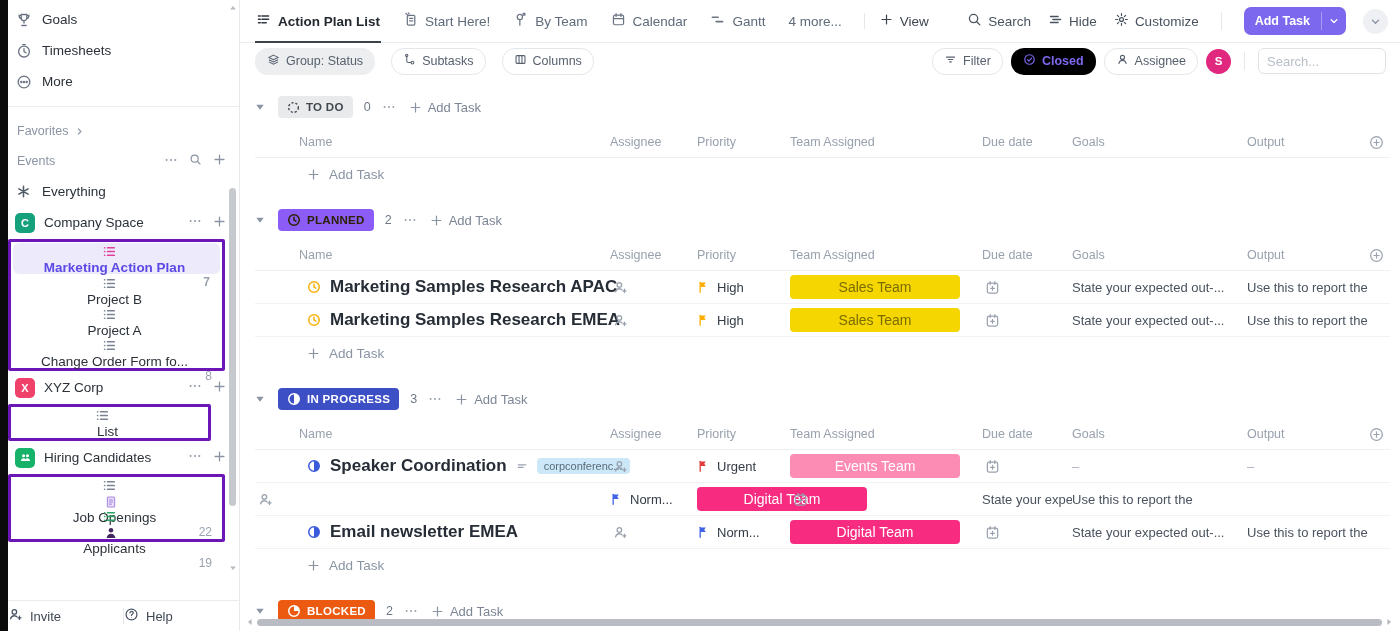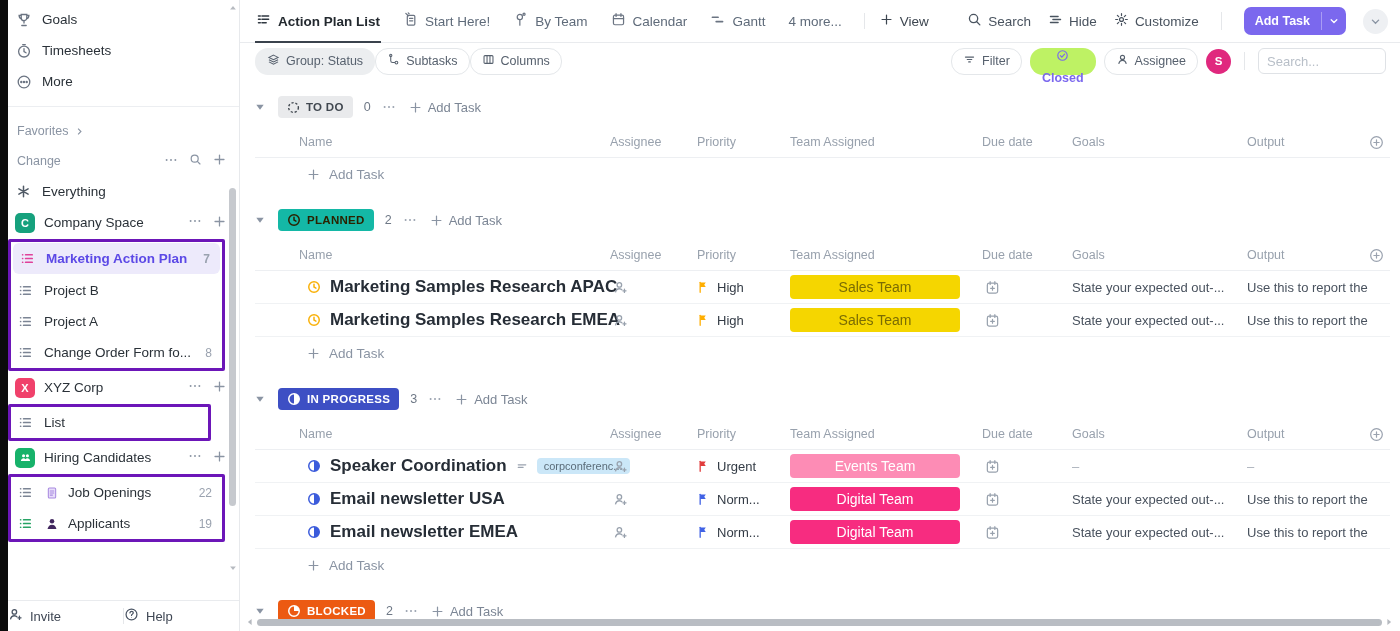--- a/index.html
+++ b/index.html
@@ -17,21 +17,21 @@
   .sb-item .ic2{width:16px;height:16px;margin-right:8px;flex:none;display:flex;align-items:center;justify-content:center;}
   .sb-count{margin-left:auto;font-size:12px;color:#9aa2af;}
   .sb-divider{height:1px;background:#eceef1;margin:9px 0;}
   .sb-sec{height:30px;display:flex;align-items:center;padding:0 13px 0 9px;font-size:12.5px;color:#8a94a3;cursor:pointer;}
   .sb-sec .right{margin-left:auto;display:flex;gap:11px;align-items:center;}
   .sp-row{height:31px;display:flex;align-items:center;padding:0 13px 0 7px;font-size:13.5px;color:#2a3138;cursor:pointer;}
   .sp-row .right{margin-left:auto;display:flex;gap:11px;align-items:center;}
   .sp-avatar{width:20px;height:20px;border-radius:5px;display:flex;align-items:center;justify-content:center;color:#fff;font-size:11px;font-weight:700;margin-right:9px;flex:none;}
   .pbox{border:3px solid #6c16b8;border-radius:2px;margin:1px 14px 1px 0;}
   .pbox.narrow{margin-right:28px;}
-  .pbox .sb-item{padding-left:6px;}
+  .pbox .sb-item{padding-left:6px;flex-direction:column;}
   .sb-item.list{padding-left:17px;}
   .sb-item.sel{background:#edeafb;border-radius:6px;color:#5c49e6;font-weight:700;margin:1px 2px;}
   .sb-bottom{position:absolute;bottom:0;left:0;right:0;height:30px;border-top:1px solid #e9ebee;display:flex;align-items:center;background:#fff;font-size:13px;color:#3f4754;}
   .sb-bottom .half{flex:1;display:flex;align-items:center;justify-content:flex-start;gap:7px;cursor:pointer;}
   .sb-bottom .vd2{width:1px;height:16px;background:#e5e7ea;}
   .sb-vtrack{position:absolute;right:2px;top:2px;bottom:32px;width:9px;}
   .sb-vthumb{position:absolute;top:186px;height:318px;width:7px;left:1px;background:#c6c9ce;border-radius:4px;cursor:pointer;}
   .sb-arrow{position:absolute;left:1px;width:8px;height:8px;display:flex;align-items:center;justify-content:center;cursor:pointer;}
 
   
@@ -42,24 +42,24 @@
   .tab.active::after{content:"";position:absolute;left:0;right:0;bottom:-1px;height:2px;background:#3a424c;}
   .tab-divider{width:1px;background:#e5e7ea;height:16px;align-self:center;margin:0 14px 0 0;}
   .tb-right{margin-left:auto;display:flex;align-items:center;gap:17px;}
   .tb-act{display:flex;align-items:center;gap:6px;font-size:13.5px;color:#49535f;cursor:pointer;white-space:nowrap;}
   .addtask-btn{display:flex;align-items:stretch;background:#7b68ee;border-radius:7px;color:#fff;overflow:hidden;height:28px;align-self:center;cursor:pointer;}
   .addtask-btn .lbl{display:flex;align-items:center;padding:0 11px;font-size:12.5px;font-weight:700;}
   .addtask-btn .sep{width:1px;background:rgba(255,255,255,.35);margin:5px 0;}
   .addtask-btn .car{display:flex;align-items:center;padding:0 7px;}
   .circle-btn{width:25px;height:25px;border-radius:50%;background:#eef0f3;display:flex;align-items:center;justify-content:center;align-self:center;cursor:pointer;}
 
-  .toolbar{height:36px;display:flex;align-items:center;padding:0 14px 0 15px;gap:0;}
+  .toolbar{height:36px;display:flex;align-items:center;padding:0 14px 0 15px;gap:16px;}
   .pill{display:flex;align-items:center;gap:6px;height:25px;padding:0 11px;border-radius:13px;font-size:12.5px;color:#57616e;background:#fff;border:1px solid #e4e7ea;cursor:pointer;white-space:nowrap;}
   .pill.gray{background:#eceef0;border-color:transparent;}
-  .pill.purple{background:#bef264;border-color:transparent;color:#7b68ee;font-weight:700;flex-direction:column;}
+  .pill.purple{background:#000000;border-color:transparent;color:#7b68ee;font-weight:700;}
   .tbar-right{margin-left:auto;display:flex;align-items:center;gap:8px;}
   .avatar{width:25px;height:25px;border-radius:50%;background:#e0287e;color:#fff;font-size:11.5px;font-weight:700;display:flex;align-items:center;justify-content:center;cursor:pointer;}
   .vd{width:1px;height:18px;background:#e5e7ea;margin:0 5px;}
   .searchbox{width:110px;height:24px;border:1px solid #dfe2e6;border-radius:6px;font-size:13px;padding:0 8px;color:#39424e;outline:none;font-family:inherit;}
   ::placeholder{color:#b8bfc8;}
 
   .content{padding:16px 10px 0 15px;height:537px;overflow:hidden;}
   .group{margin-bottom:18px;}
   .ghead{height:24px;display:flex;align-items:center;margin-bottom:8px;}
   .gtri{width:11px;margin-right:12px;display:flex;cursor:pointer;}
@@ -132,21 +132,21 @@
       <div class="sb-sec">
         <span>Favorites</span>
         <span style="margin-left:7px;display:flex;">
           <svg width="9" height="9" viewBox="0 0 16 16" fill="none" stroke="#8a94a3" stroke-width="2">
               <path d="M5.5 3l5 5-5 5"></path>
             </svg>
         </span>
       </div>
 
       <div class="sb-sec">
-        <span>Change</span>
+        <span>Events</span>
         <span class="right">
           <span><svg width="14" height="14" viewBox="0 0 16 16" fill="#8a94a3">
                 <circle cx="3" cy="8" r="1.1"></circle>
                 <circle cx="8" cy="8" r="1.1"></circle>
                 <circle cx="13" cy="8" r="1.1"></circle>
               </svg></span>
           <span><svg width="13" height="13" viewBox="0 0 16 16" fill="none" stroke="#8a94a3" stroke-width="1.5">
                 <circle cx="7" cy="7" r="4.3"></circle>
                 <path d="M10.3 10.3l3.2 3.2" stroke-linecap="round"></path>
               </svg></span>
@@ -559,21 +559,21 @@
             <span>Add Task</span>
           </div>
         </div>
         <div class="group">
           <div class="ghead">
             <span class="gtri">
               <svg width="10" height="10" viewBox="0 0 10 10">
                 <path d="M1.3 2.8h7.4L5 7.8z" fill="#8a94a3"></path>
               </svg>
             </span>
-            <span class="gbadge" style="background:#14b8a6;color:#2b2200;">
+            <span class="gbadge" style="background:#8b5cf6;color:#2b2200;">
               <svg width="14" height="14" viewBox="0 0 16 16">
                 <circle cx="8" cy="8" r="6" fill="none" stroke="#2b2200" stroke-width="1.7"></circle>
                 <path d="M8 4.8V8l2.2 1.3" fill="none" stroke="#2b2200" stroke-width="1.7" stroke-linecap="round"></path>
               </svg>
               <span>PLANNED</span>
             </span>
             <span class="gcount">2</span>
             <span class="gdots">
               <svg width="14" height="14" viewBox="0 0 16 16" fill="#9aa2af">
                 <circle cx="3" cy="8" r="1.15"></circle>
@@ -774,29 +774,20 @@
                 <rect x="2.5" y="3.4" width="11" height="10.6" rx="2"></rect>
                 <path d="M5.5 1.8v3M10.5 1.8v3" stroke-linecap="round"></path>
                 <path d="M8 6.9v4M6 8.9h4" stroke-linecap="round"></path>
               </svg>
             </div>
             <div class="ctext cmuted">–</div>
             <div class="ctext cmuted"><span>–</span><span class="faded"></span></div>
             <div></div>
           </div>
           <div class="trow task">
-            <div class="cname">
-              <span style="display:flex;">
-                <svg width="14" height="14" viewBox="0 0 16 16">
-                  <circle cx="8" cy="8" r="6" fill="none" stroke="#3b5bdb" stroke-width="1.7"></circle>
-                  <path d="M8 2a6 6 0 0 1 0 12z" fill="#3b5bdb"></path>
-                </svg>
-              </span>
-              <span class="ttl">Email newsletter USA</span>
-            </div>
             <div style="display:flex;padding-left:3px;">
               <svg width="15" height="15" viewBox="0 0 16 16" fill="none" stroke="#98a1ad" stroke-width="1.4">
                 <circle cx="6.8" cy="5.2" r="2.4"></circle>
                 <path d="M2.6 13.2c.6-2.6 2.2-3.9 4.2-3.9 1.2 0 2.2.5 3 1.4"></path>
                 <path d="M12.2 9.8v3.4M10.5 11.5h3.4" stroke-linecap="round"></path>
               </svg>
             </div>
             <div class="pflag">
               <span style="display:flex;">
                 <svg width="13" height="14" viewBox="0 0 16 16">

